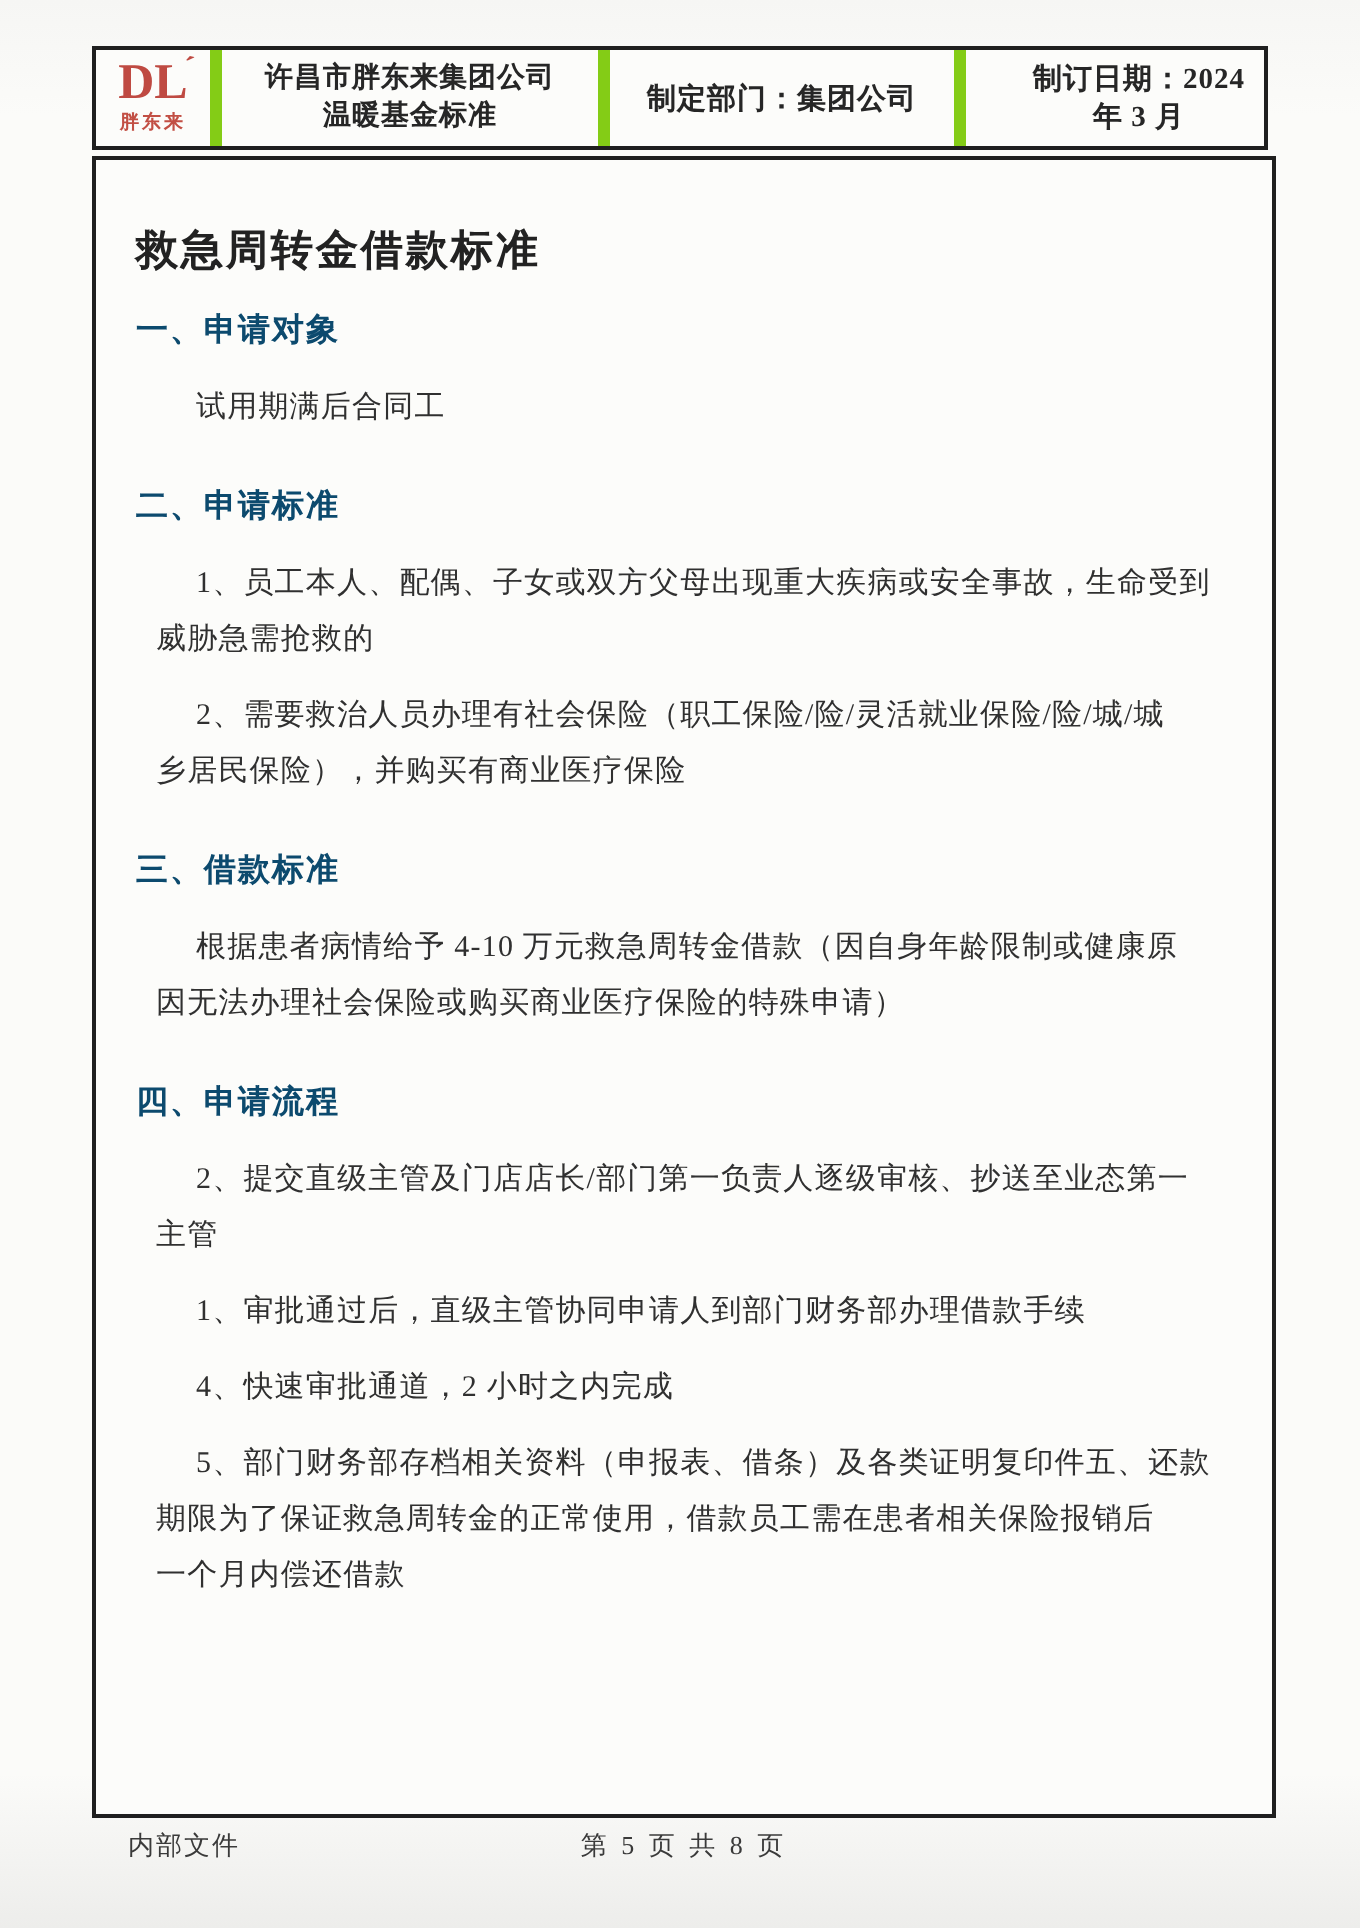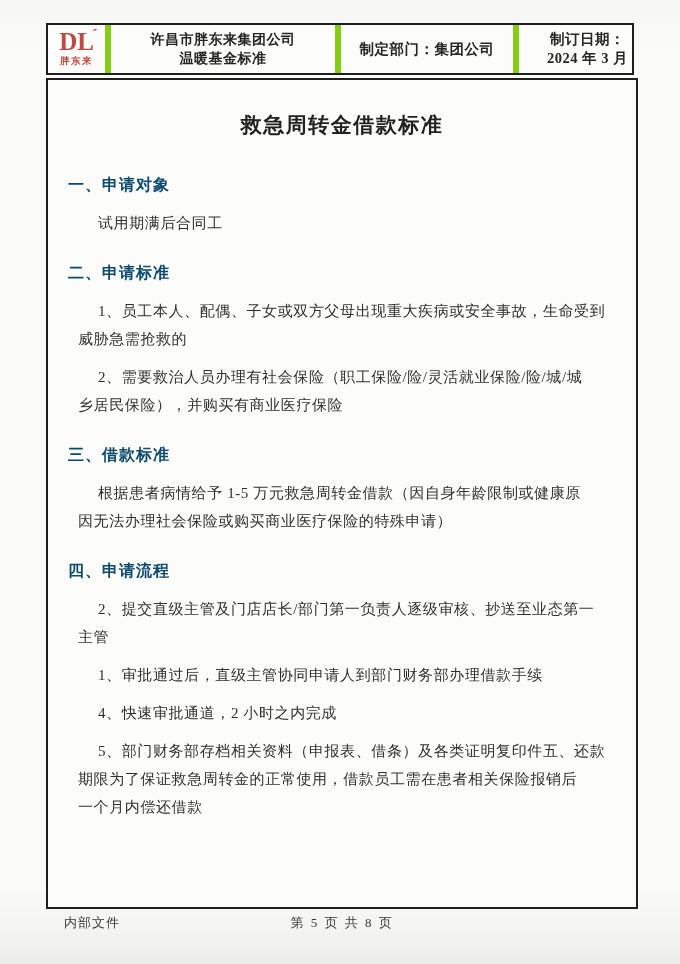--- a/index.html
+++ b/index.html
@@ -28,21 +28,21 @@
   .header-cell {
     display: flex;
     flex-direction: column;
     align-items: center;
     justify-content: center;
     border-right: 6px solid #84cc16;
     text-align: center;
   }
   .header-cell:last-child { border-right: none; }
   .cell-logo  { width: 63px; }
-  .cell-company { width: 230px; }
+  .cell-company { width: 194px; }
   .cell-dept { width: 178px; }
   .cell-date { flex: 1; padding-left: 24px; }
 
   .logo-dl {
     position: relative;
     font-size: 25px;
     line-height: 24px;
     font-weight: bold;
     color: #bf4a42;
     letter-spacing: 0px;
@@ -83,27 +83,26 @@
     position: absolute;
     left: 46px; top: 78px;
     width: 592px; height: 831px;
     border: 2px solid #1f1f1f;
     background: #fcfcfa;
     padding: 30px 20px 0 20px;
     overflow: hidden;
   }
 
   .doc-title {
-    text-align: center;
     font-size: 21px;
     font-weight: bold;
     letter-spacing: 1.5px;
     color: #222;
     line-height: 30px;
-    margin-bottom: 32px;
+    margin-bottom: 13px;
   }
 
   .doc-section { margin-bottom: 23px; }
   .section-heading {
     font-size: 16px;
     font-weight: bold;
     color: #0c4a6e;
     line-height: 26px;
     letter-spacing: 1px;
     margin-bottom: 11px;
@@ -176,21 +175,21 @@
           <span class="line">威胁急需抢救的</span>
         </p>
         <p class="paragraph">
           <span class="line first">2、需要救治人员办理有社会保险（职工保险/险/灵活就业保险/险/城/城</span>
           <span class="line">乡居民保险），并购买有商业医疗保险</span>
         </p>
       </section>
       <section class="doc-section">
         <h2 class="section-heading">三、借款标准</h2>
         <p class="paragraph">
-          <span class="line first">根据患者病情给予 1-5 万元救急周转金借款（因自身年龄限制或健康原</span>
+          <span class="line first">根据患者病情给予 4-10 万元救急周转金借款（因自身年龄限制或健康原</span>
           <span class="line">因无法办理社会保险或购买商业医疗保险的特殊申请）</span>
         </p>
       </section>
       <section class="doc-section">
         <h2 class="section-heading">四、申请流程</h2>
         <p class="paragraph">
           <span class="line first">2、提交直级主管及门店店长/部门第一负责人逐级审核、抄送至业态第一</span>
           <span class="line">主管</span>
         </p>
         <p class="paragraph">

